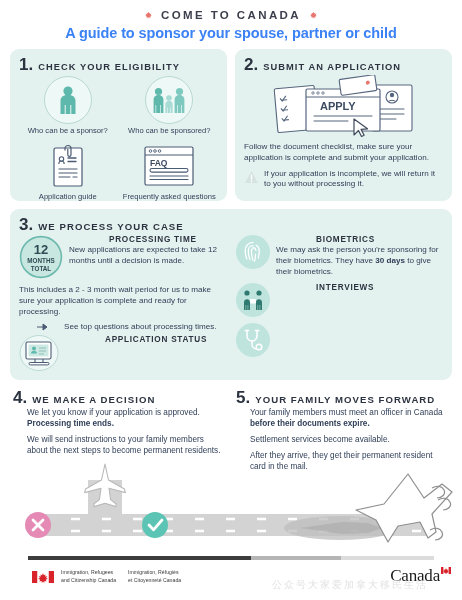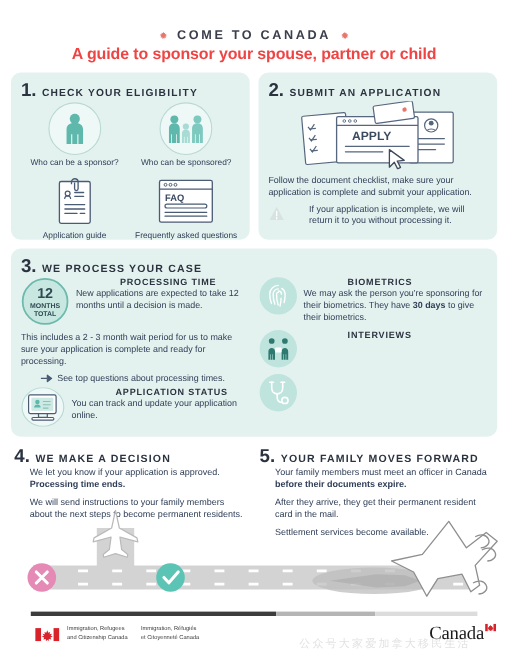--- a/index.html
+++ b/index.html
@@ -6,28 +6,28 @@
   body{
     width:462px;height:600px;overflow:hidden;
     background:#ffffff;
     font-family:"Liberation Sans",sans-serif;
     color:#2b3a52;
     position:relative;
   }
   .page{position:relative;width:462px;height:600px;box-sizing:border-box;padding:0 10px;}
 
   
-  .header{text-align:center;padding-top:26px;}
+  .header{text-align:center;padding-top:9px;}
   .kicker{
     font-size:11.5px;font-weight:bold;letter-spacing:2.4px;
     color:#3b3f4c;display:flex;align-items:center;justify-content:center;gap:8px;
   }
   .leaf{width:9px;height:9px;flex:0 0 auto;display:block;}
   .subtitle{
-    font-size:14.5px;font-weight:bold;color:#ef4444;margin-top:4px;letter-spacing:-0.1px;
+    font-size:14.5px;font-weight:bold;color:#3b82f6;margin-top:4px;letter-spacing:-0.1px;
   }
 
   
   .grid{display:flex;gap:8px;margin-top:8px;}
   .col{flex:1 1 0;min-width:0;}
   .panel{
     background:#e4f2ef;border-radius:9px;padding:7px 9px 9px 9px;box-sizing:border-box;
   }
 
   .sechead{display:flex;align-items:baseline;gap:5px;margin-bottom:2px;}
@@ -48,36 +48,36 @@
   .caption{font-size:7.6px;line-height:1.25;margin-top:2px;color:#2f3e57;}
   .circ{
     width:46px;height:46px;border-radius:50%;border:1.1px solid #b9d9d3;
     margin:0 auto;display:flex;align-items:center;justify-content:center;
     background:#eef8f6;
   }
   .flaticon{display:block;margin:0 auto;}
 
   
   .applyart{display:block;margin:2px auto 5px auto;}
-  .warnrow{display:flex;gap:22px;align-items:flex-start;margin-top:4px;}
+  .warnrow{display:flex;gap:5px;align-items:flex-start;margin-top:4px;}
   .warnrow .tri{flex:0 0 auto;margin-top:1px;}
 
   
   .s3{background:#e4f2ef;border-radius:9px;padding:7px 9px 9px 9px;margin-top:8px;box-sizing:border-box;}
   .s3cols{display:flex;gap:10px;margin-top:2px;}
   .s3col{flex:1 1 0;min-width:0;}
   .itemrow{display:flex;gap:6px;align-items:flex-start;margin-bottom:6px;}
   .itemrow:last-child{margin-bottom:0;}
   .itembody{flex:1 1 auto;min-width:0;}
   .itemhead{
     font-size:8.2px;font-weight:bold;letter-spacing:0.75px;color:#2b3340;
     text-transform:uppercase;margin-bottom:1px;padding-left:40px;
   }
   .badge{flex:0 0 auto;}
-  .dottedline{margin:3px 0 2px 18px;display:flex;align-items:center;gap:4px;}
+  .dottedline{margin:3px 0 2px 18px;display:flex;align-items:center;gap:16px;}
   .linkline{font-size:8.1px;color:#2f3e57;}
   .tealcirc{
     width:34px;height:34px;border-radius:50%;background:#bfe4dd;flex:0 0 auto;
     display:flex;align-items:center;justify-content:center;
   }
 
   
   .row45{display:flex;gap:10px;margin-top:9px;padding:0 3px;}
   .col45{flex:1 1 0;min-width:0;}
   .col45 p.body{font-size:8.2px;}
@@ -256,21 +256,20 @@
             <rect x="7" y="7" width="25" height="17" rx="1.6" fill="#ffffff" stroke="#4a5b74" stroke-width="1.1"></rect>
             <rect x="9.5" y="9.5" width="20" height="12" fill="#cde9e3"></rect>
             <circle cx="15" cy="13.5" r="2" fill="#5fb8ac"></circle>
             <path d="M12 18.5c0-1.8 1.4-2.8 3-2.8s3 1 3 2.8z" fill="#5fb8ac"></path>
             <path d="M20 13h7M20 16h7M20 19h5" stroke="#8fbfb7" stroke-width="1"></path>
             <path d="M16 24v3.5h8V24" fill="none" stroke="#4a5b74" stroke-width="1.1"></path>
             <rect x="10" y="27.5" width="20" height="2.4" rx="1.2" fill="#ffffff" stroke="#4a5b74" stroke-width="1"></rect>
           </svg>
           <div class="itembody">
             <div class="itemhead">APPLICATION STATUS</div>
-            <p class="body">You can track and update your application online.</p>
           </div>
         </div>
       </div>
 
       <div class="s3col">
 
         <div class="itemrow">
           <div class="tealcirc">
             <svg width="22" height="24" viewBox="0 0 22 24">
               <g fill="none" stroke="#ffffff" stroke-width="1.25" stroke-linecap="round">
@@ -334,22 +333,22 @@
       </div>
     </div>
 
     <div class="col45">
       <div class="sechead">
         <span class="secnum">5.</span>
         <span class="sectitle big">YOUR FAMILY MOVES FORWARD</span>
       </div>
       <div style="padding-left:14px;">
         <p class="body"><span>Your family members must meet an officer in Canada </span><b>before their documents expire.</b></p>
+        <p class="body">Settlement services become available.</p>
         <p class="body">After they arrive, they get their permanent resident card in the mail.</p>
-        <p class="body">Settlement services become available.</p>
       </div>
     </div>
   </div>
 
   <svg class="art" viewBox="0 0 462 92">
     <path d="M30 52h400v22H30z" fill="#d3d3d3"></path>
     <path d="M88 18h34v36H88z" fill="#d3d3d3"></path>
     <path d="M88 54c0-6 8-8 17-8s17 2 17 8z" fill="#d3d3d3"></path>
     <g stroke="#ffffff" stroke-width="2.6" stroke-dasharray="9 22">
       <path d="M40 57h390"></path>

